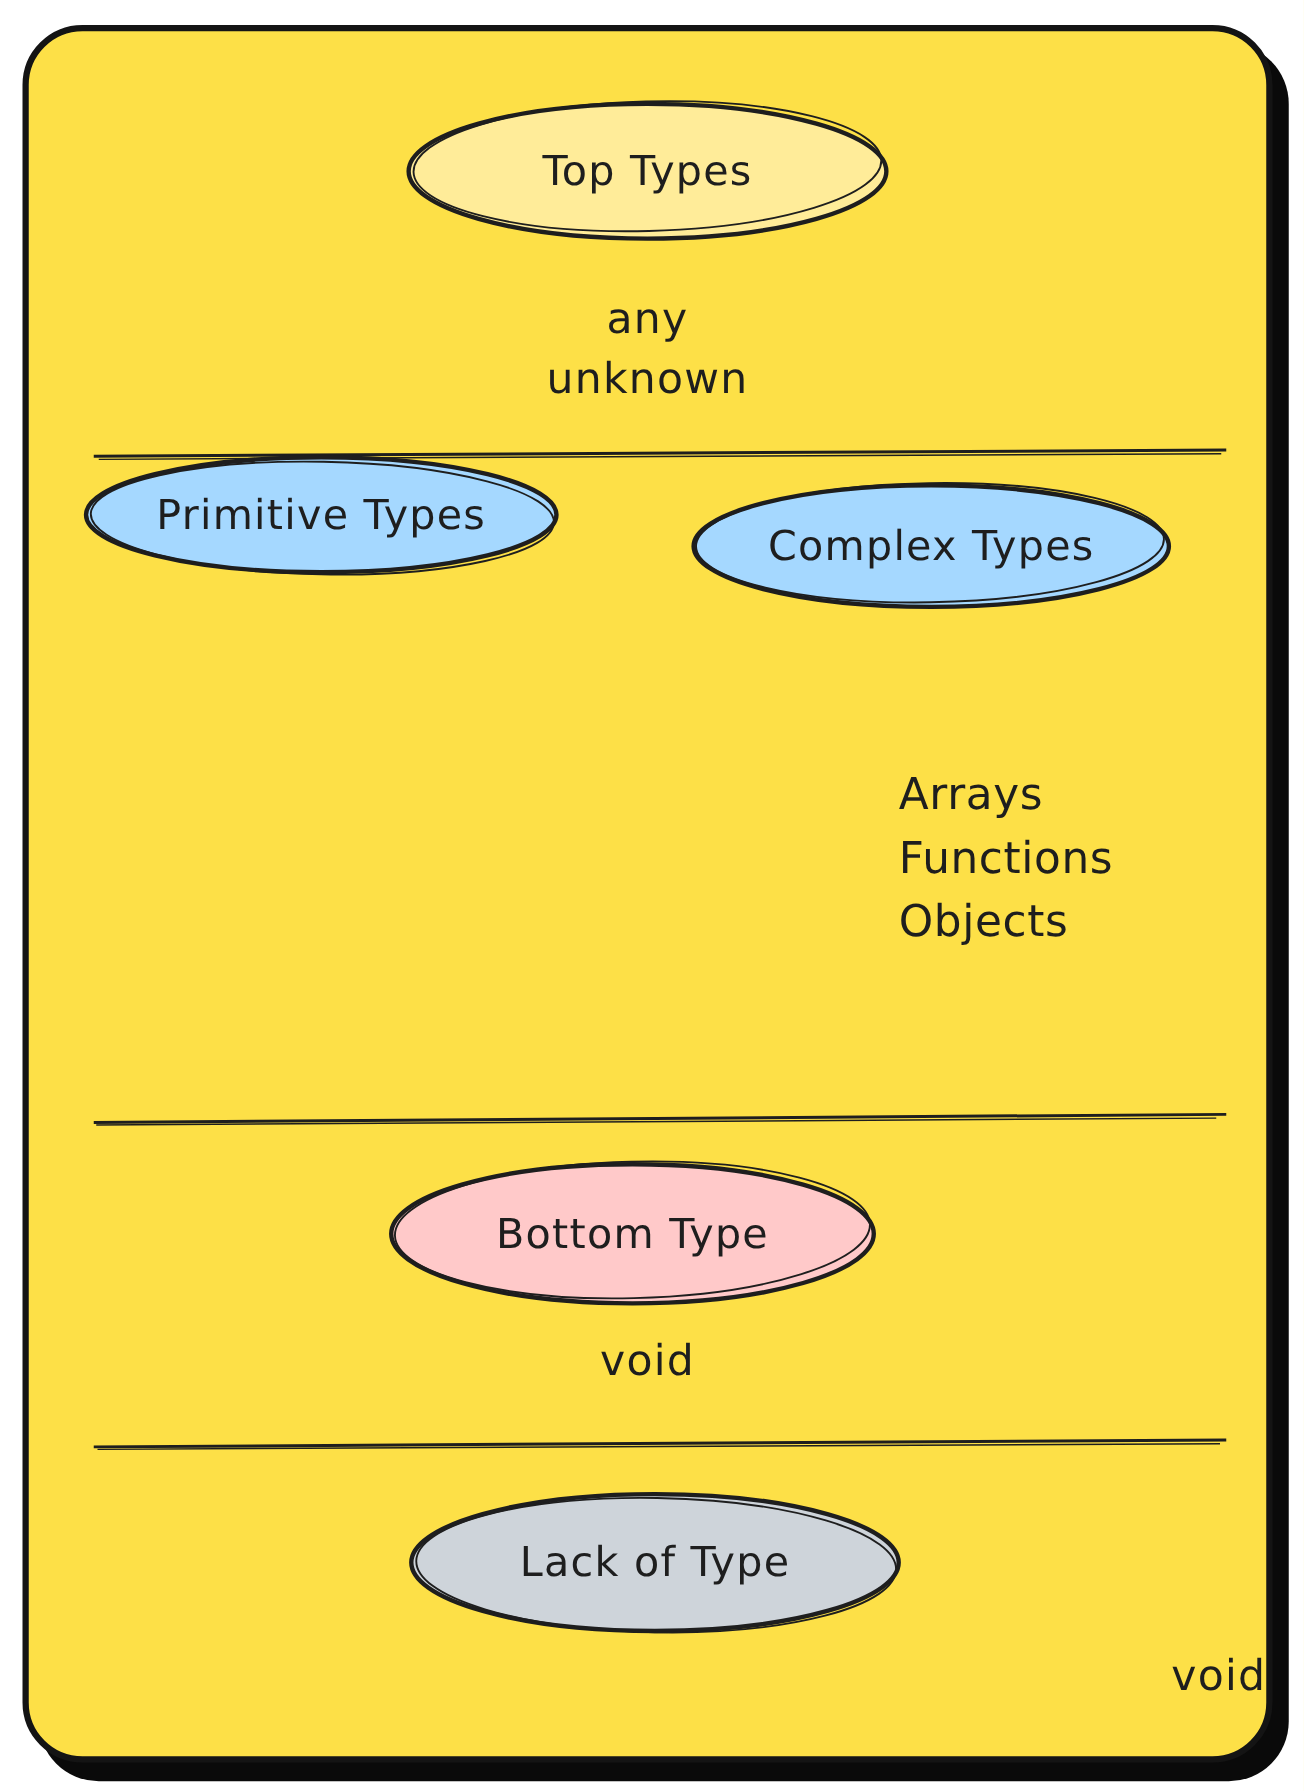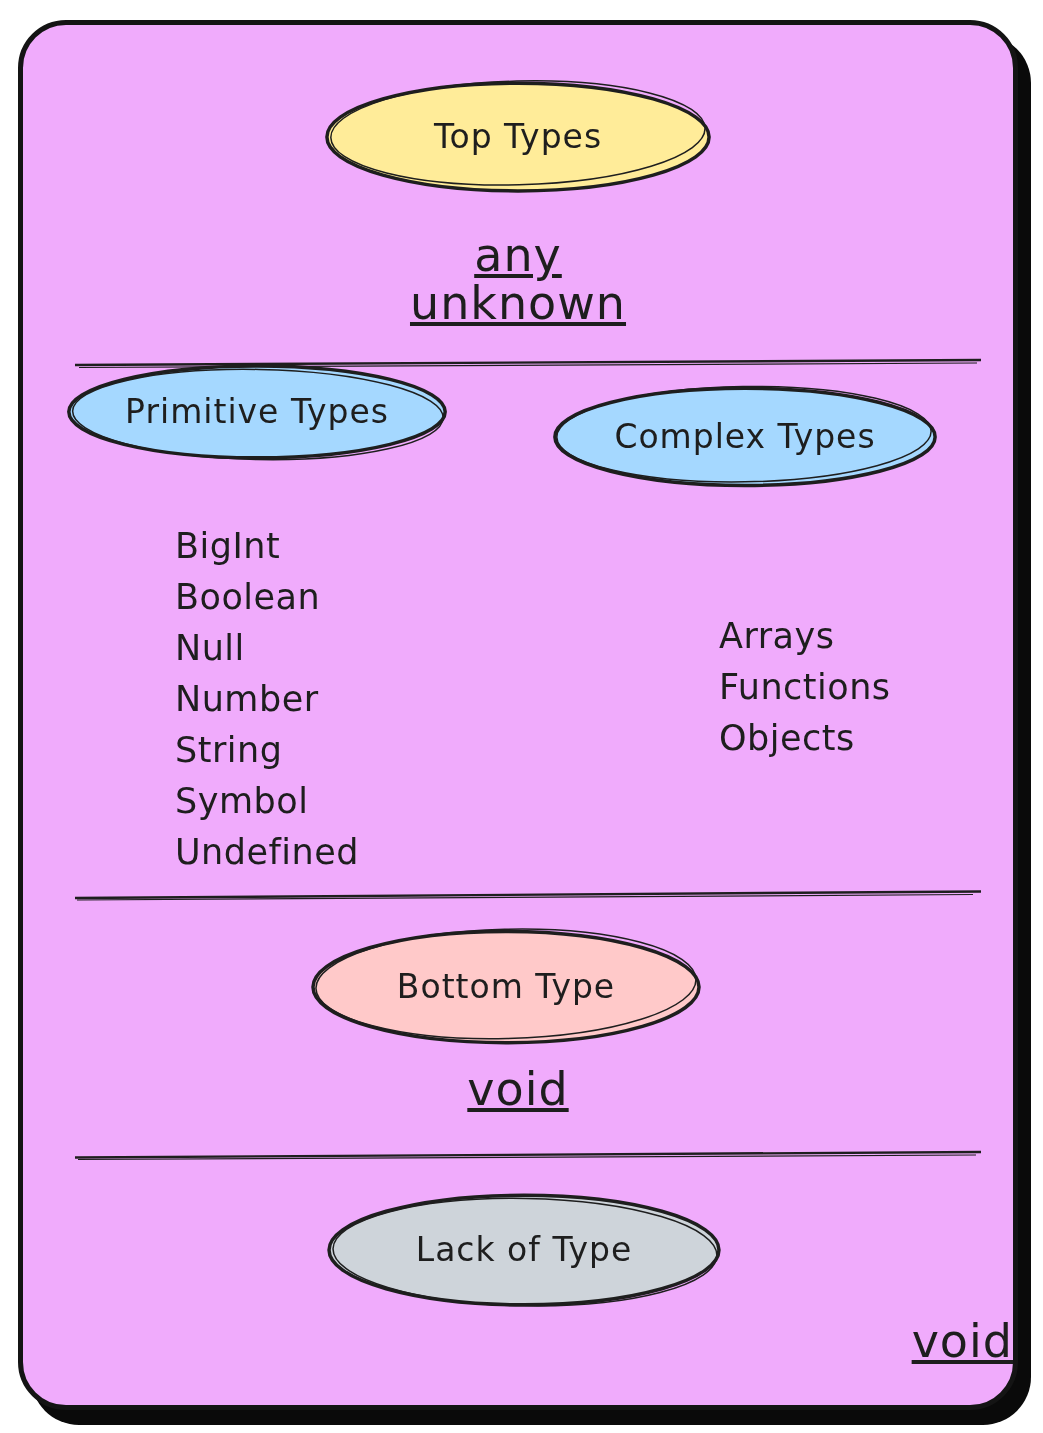--- a/index.html
+++ b/index.html
@@ -9,21 +9,21 @@
     font-family: "DejaVu Sans", "Liberation Sans", sans-serif;
     color: #1e1e1e;
     overflow: hidden;
   }
   .stage { position: relative; width: 1043px; height: 1433px; }
 
   .card {
     position: absolute;
     left: 18px; top: 20px;
     width: 1000px; height: 1390px;
-    background: #f0abfc;
+    background: #fde047;
     border: 5px solid #141414;
     border-radius: 48px;
     box-shadow: 13px 15px 0 0 #0a0a0a;
   }
 
   
   .node {
     position: absolute;
     display: flex; align-items: center; justify-content: center;
   }
@@ -36,24 +36,23 @@
   }
 
   
   .rule { position: absolute; height: 12px; }
   .rule svg { width: 100%; height: 100%; overflow: visible; }
 
   
   .center-text {
     position: absolute; left: 0; right: 0;
     text-align: center;
-    font-size: 46px;
+    font-size: 34px;
     letter-spacing: 1px;
     line-height: 48px;
-    text-decoration: underline;
   }
 
   
   .type-list {
     position: absolute;
     font-size: 35px;
     letter-spacing: 0.5px;
     line-height: 51px;
   }
   .type-list div { white-space: nowrap; }
@@ -93,29 +92,20 @@
     </div>
 
     <div class="node" style="left:526px; top:356px; width:392px; height:110px;">
       <svg viewBox="0 0 400 120" preserveAspectRatio="none">
         <ellipse cx="200" cy="61" rx="194" ry="53" stroke="#1e1e1e" stroke-width="3.5" vector-effect="non-scaling-stroke" fill="#a5d8ff"></ellipse>
         <ellipse cx="199" cy="58" rx="191" ry="52" fill="none" stroke="#1e1e1e" stroke-width="1.5" vector-effect="non-scaling-stroke" transform="rotate(-1 200 60)"></ellipse>
       </svg>
       <span class="label">Complex Types</span>
     </div>
 
-    <div class="type-list" style="left:152px; top:496px;">
-      <div>BigInt</div>
-      <div>Boolean</div>
-      <div>Null</div>
-      <div>Number</div>
-      <div>String</div>
-      <div>Symbol</div>
-      <div>Undefined</div>
-    </div>
 
     <div class="type-list" style="left:696px; top:586px;">
       <div>Arrays</div>
       <div>Functions</div>
       <div>Objects</div>
     </div>
 
     <div class="rule" style="left:50px; top:860px; width:912px;">
       <svg viewBox="0 0 912 12" preserveAspectRatio="none">
         <path d="M2 10 L908 3.5" stroke="#1e1e1e" stroke-width="2.4" fill="none" vector-effect="non-scaling-stroke"></path>

